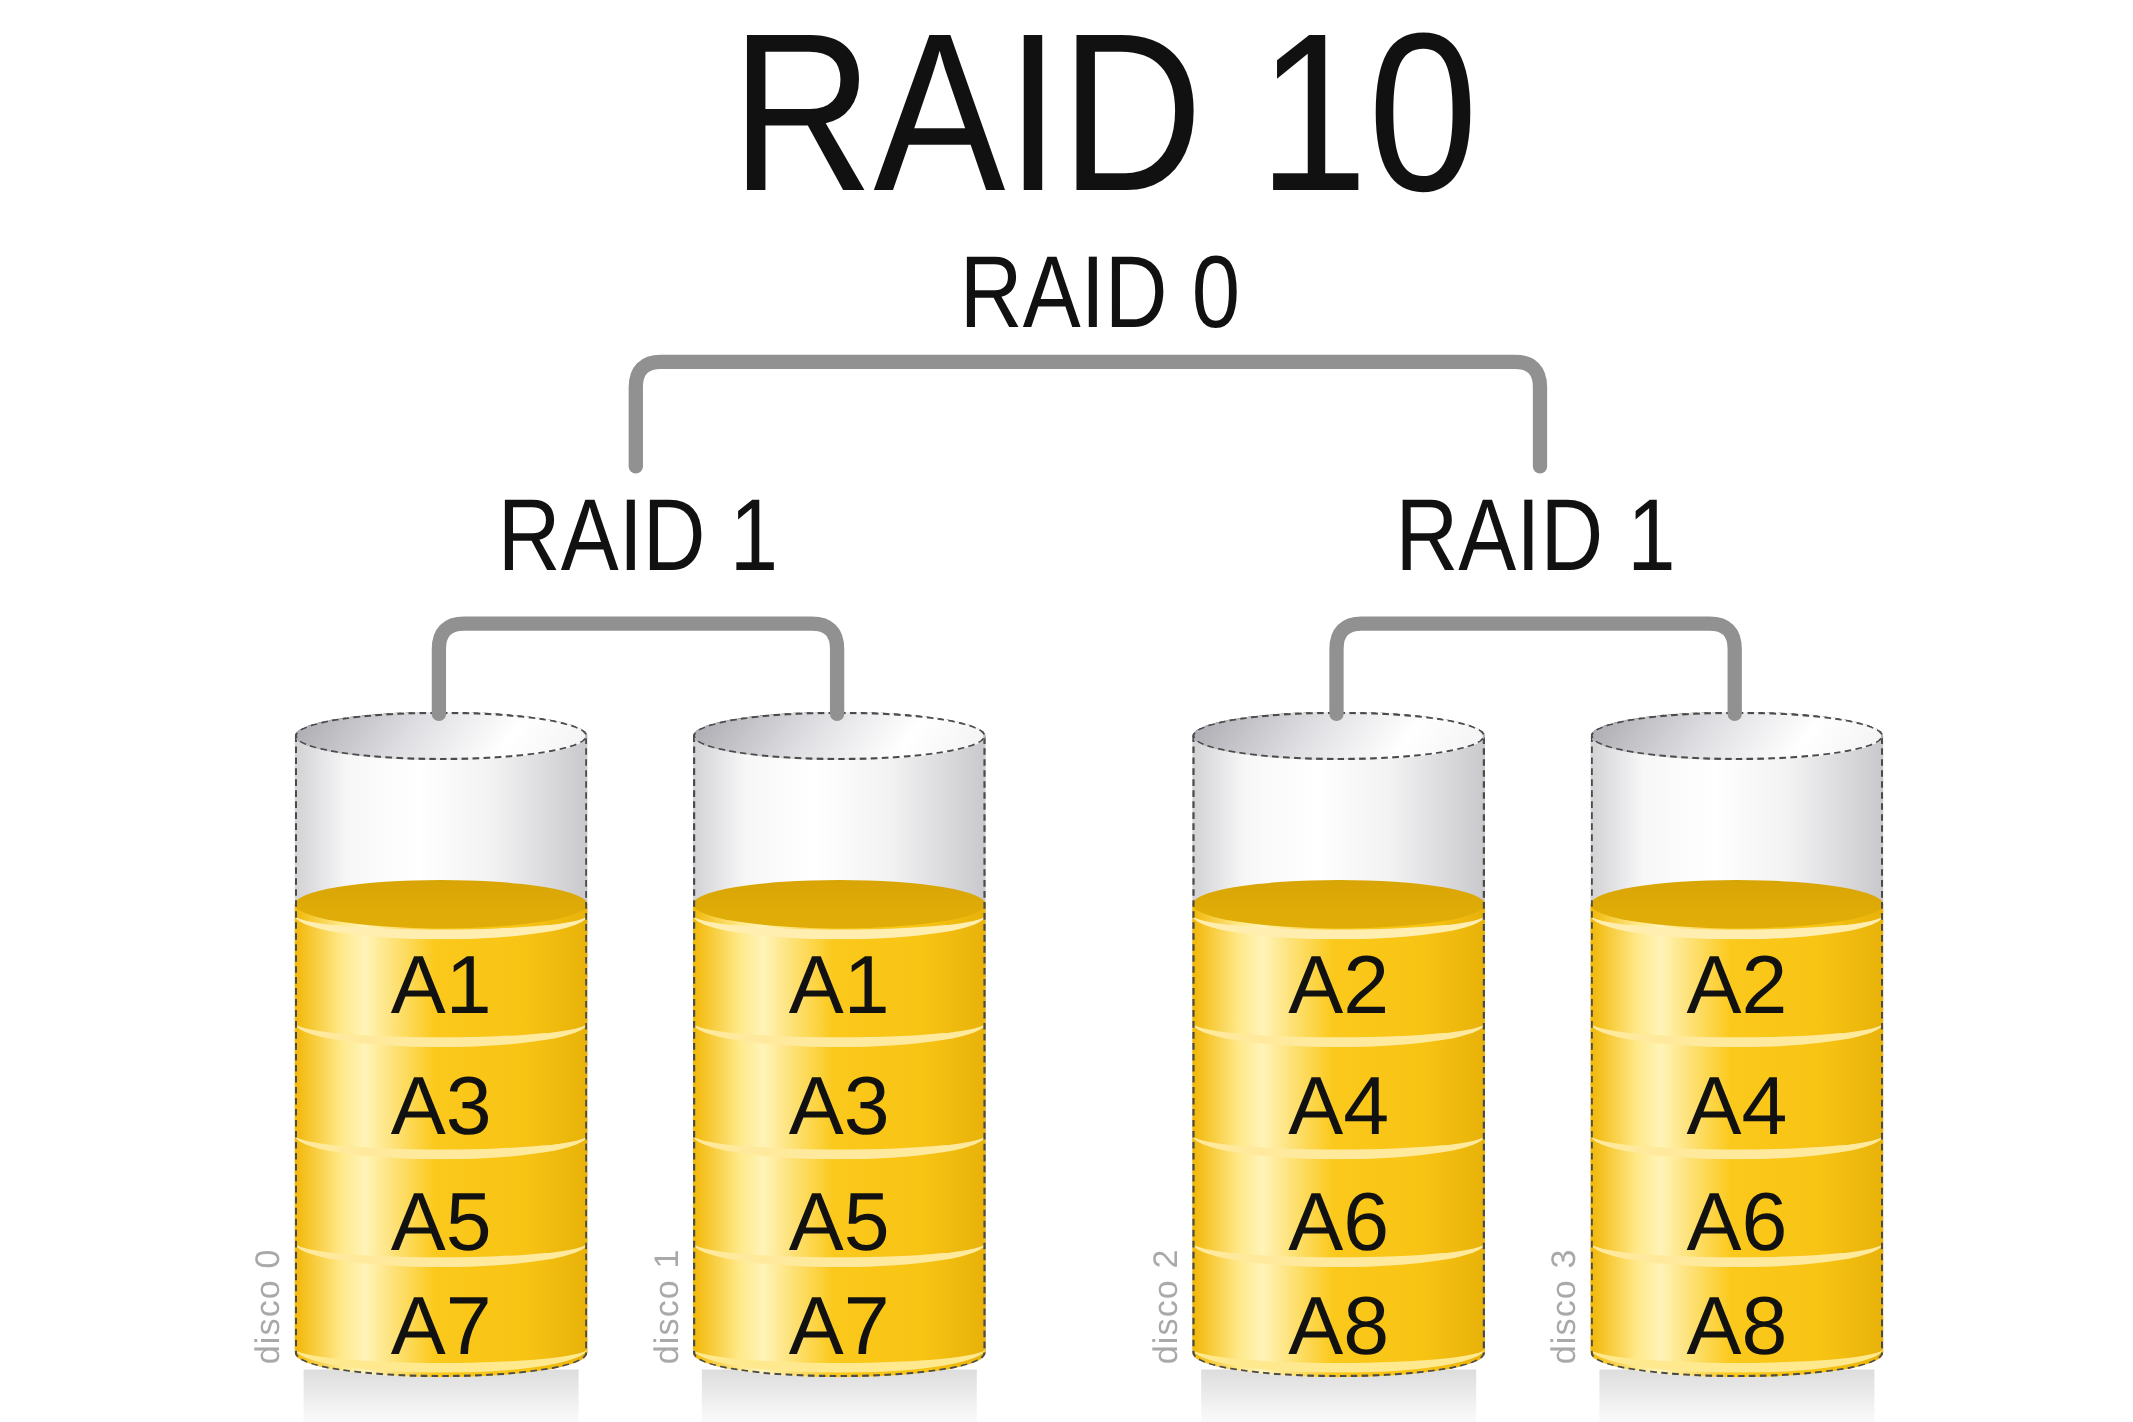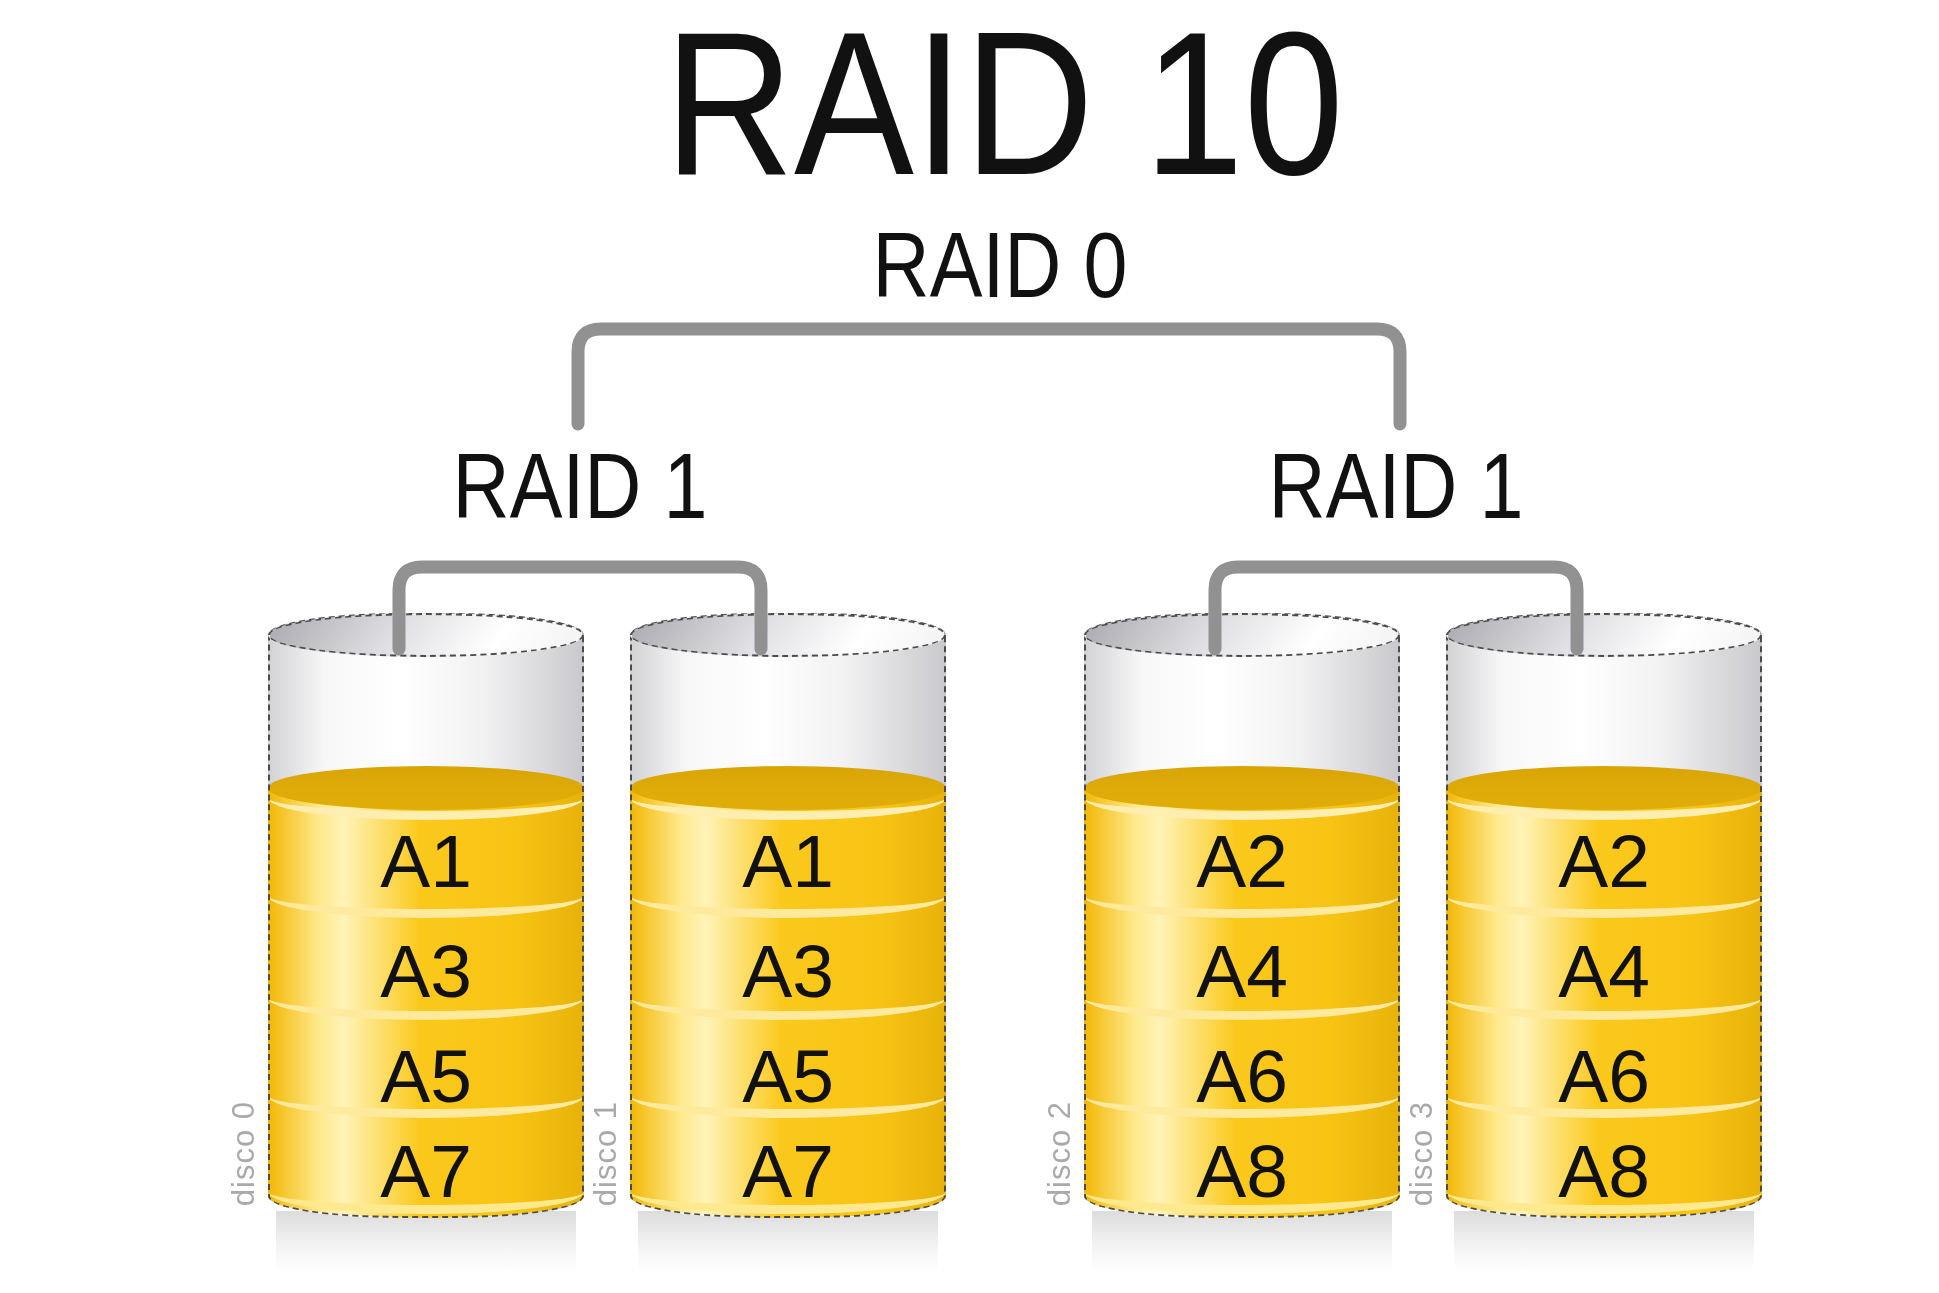--- a/index.html
+++ b/index.html
@@ -17,21 +17,21 @@
     position:absolute;width:300px;text-align:center;font-size:93px;line-height:1;
     color:var(--label_black);transform:scaleX(0.85);transform-origin:center top;white-space:nowrap;
   }
   .raid0-label{left:850px;top:219px;}
   .raid1-label-left{left:430px;top:440px;}
   .raid1-label-right{left:1246px;top:440px;}
   
   .connectors{position:absolute;left:0;top:0;z-index:6;pointer-events:none;}
   .connectors path{stroke:var(--bracket_gray);stroke-width:13;fill:none;stroke-linecap:round;}
   
-  .disk{position:absolute;top:613px;width:316px;height:605px;}
+  .disk{position:absolute;top:647px;width:266px;height:605px;}
   .shadow{
     position:absolute;left:8px;right:8px;top:598px;height:62px;
     background:linear-gradient(to bottom, rgba(40,40,40,0.16), rgba(40,40,40,0.04) 65%, rgba(40,40,40,0));
   }
   .pill{
     position:absolute;left:0;top:0;width:100%;height:100%;
     border-radius:131px/22px;
     background:linear-gradient(90deg,#d2d2d5 0%,#f7f7f8 18%,#ffffff 42%,#f2f2f3 68%,#c9c9cd 100%);
   }
   .fill{

